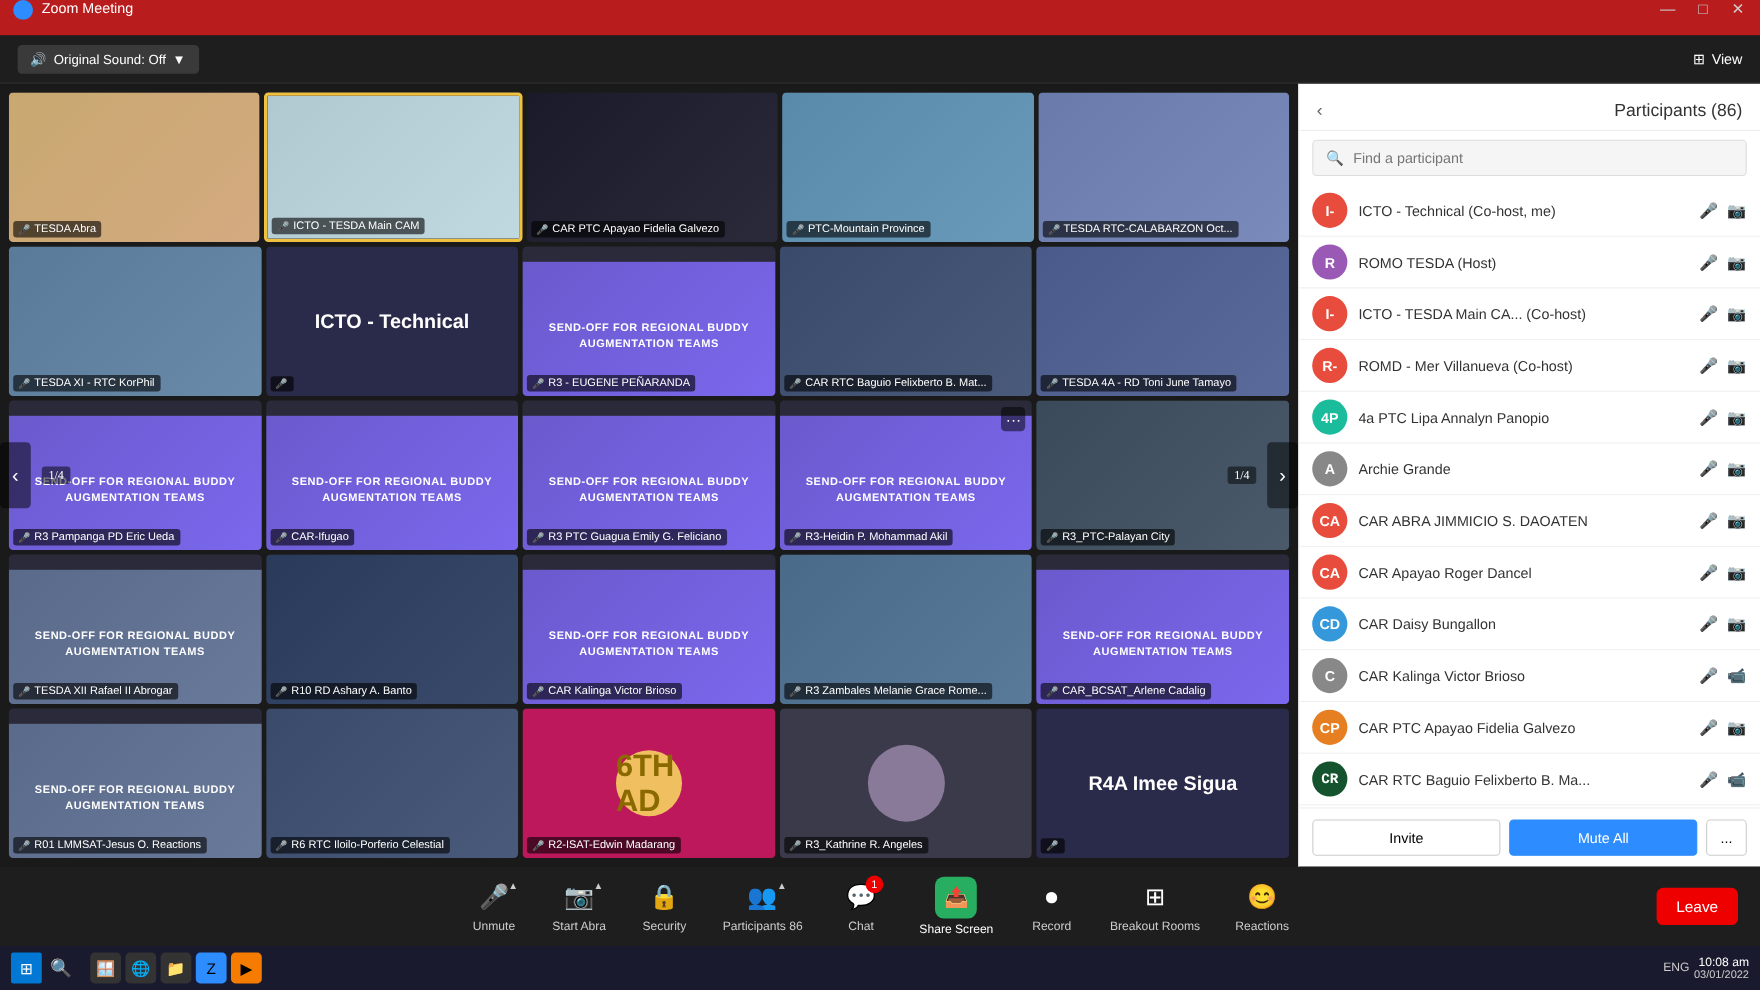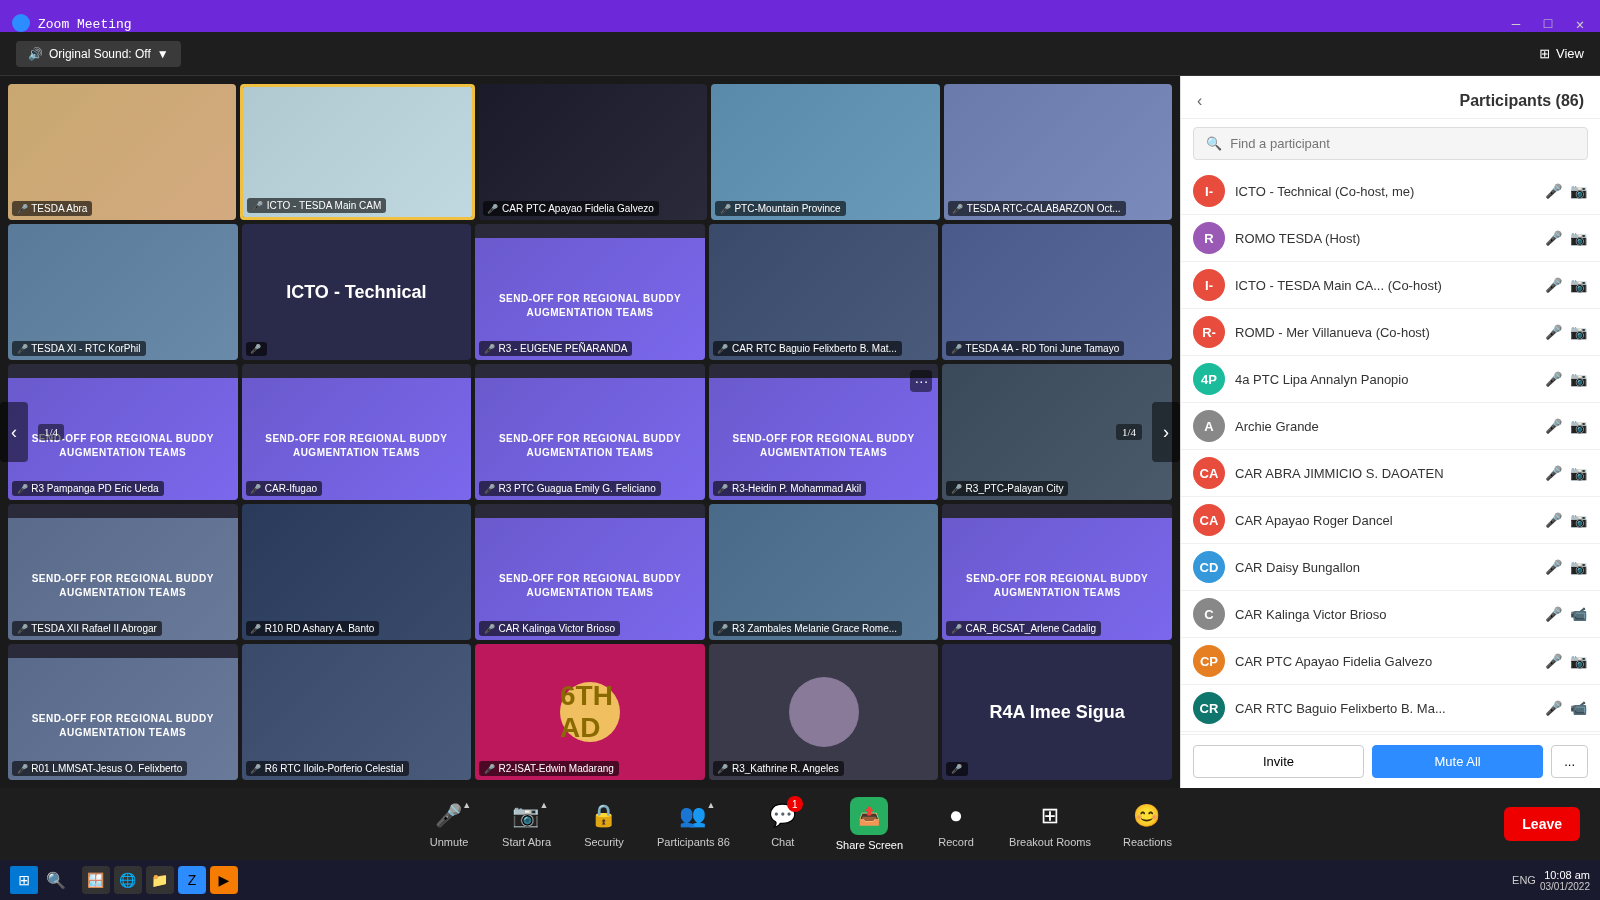--- a/index.html
+++ b/index.html
@@ -1,29 +1,28 @@
 <!DOCTYPE html>
 <html><head>
   <meta charset="utf-8">
   <style>
     * { margin: 0; padding: 0; box-sizing: border-box; }
     body { width: 1600px; height: 900px; overflow: hidden; background: #1a1a1a; font-family: 'Segoe UI', Arial, sans-serif; display: flex; flex-direction: column; }
 
     
     .titlebar {
       height: 32px;
-      background: #6d28d9;
-      display: flex;
-      align-items: flex-end;
+      background: #b91c1c;
+      display: flex;
+      align-items: flex-start;
       padding: 0 12px;
       color: #fff;
       font-size: 13px;
       flex-shrink: 0;
       position: relative;
-      font-family: Liberation Mono, monospace;
     }
     .titlebar-icon { width: 18px; height: 18px; margin-right: 8px; background: #2d8cff; border-radius: 50%; display: flex; align-items: center; justify-content: center; }
     .titlebar-icon svg { width: 12px; height: 12px; fill: #fff; }
     .titlebar-controls { position: absolute; right: 12px; display: flex; gap: 16px; }
     .titlebar-control { width: 16px; height: 16px; cursor: pointer; color: #ccc; font-size: 14px; display: flex; align-items: center; justify-content: center; }
 
     
     .topbar {
       height: 44px;
       background: #1e1e1e;
@@ -225,21 +224,21 @@
     .sidebar-toggle {
       background: none;
       border: none;
       font-size: 16px;
       cursor: pointer;
       color: #666;
     }
 
     .participants-title {
       font-size: 16px;
-      font-weight: 700;
+      font-weight: 400;
       color: #333;
     }
 
     .search-box {
       margin: 8px 12px;
       padding: 8px 12px;
       border: 1px solid #ddd;
       border-radius: 4px;
       width: calc(100% - 24px);
       font-size: 13px;
@@ -400,21 +399,21 @@
 
     .leave-btn {
       position: absolute;
       right: 20px;
       background: #e00;
       color: #fff;
       border: none;
       padding: 9px 18px;
       border-radius: 6px;
       font-size: 14px;
-      font-weight: 700;
+      font-weight: 400;
       cursor: pointer;
     }
 
     .notification-badge {
       position: absolute;
       top: -4px;
       right: -4px;
       background: #e00;
       color: #fff;
       border-radius: 50%;
@@ -685,21 +684,21 @@
         </div>
       </div>
 
       <div class="video-row">
         <div class="video-cell">
           <div class="slide-bg" style="background: linear-gradient(135deg, #5a6a8a 0%, #6a7a9a 100%);">
             <div class="slide-bg-content">SEND-OFF FOR REGIONAL BUDDY<br>AUGMENTATION TEAMS</div>
           </div>
           <div class="participant-name">
             <span class="mic-icon muted">🎤</span>
-            <span>R01 LMMSAT-Jesus O. Felixberto</span>
+            <span>R01 LMMSAT-Jesus O. Reactions</span>
           </div>
         </div>
         <div class="video-cell">
           <div class="video-placeholder" style="background: linear-gradient(135deg, #3a4a6a 0%, #4a5a7a 100%); width:100%; height:100%;"></div>
           <div class="participant-name">
             <span class="mic-icon muted">🎤</span>
             <span>R6 RTC Iloilo-Porferio Celestial</span>
           </div>
         </div>
         <div class="video-cell">
@@ -845,21 +844,21 @@
       <div class="participant-item">
         <div class="p-avatar" style="background:#e67e22;">CP</div>
         <span class="p-name">CAR PTC Apayao Fidelia Galvezo</span>
         <div class="p-actions">
           <span class="p-action-icon muted">🎤</span>
           <span class="p-action-icon">📷</span>
         </div>
       </div>
 
       <div class="participant-item">
-        <div class="p-avatar" style="background:#0f766e;">CR</div>
+        <div class="p-avatar" style="background:#14532d;font-family:Liberation Mono, monospace;">CR</div>
         <span class="p-name">CAR RTC Baguio Felixberto B. Ma...</span>
         <div class="p-actions">
           <span class="p-action-icon muted">🎤</span>
           <span class="p-action-icon">📹</span>
         </div>
       </div>
 
       <div class="participant-item">
         
         

